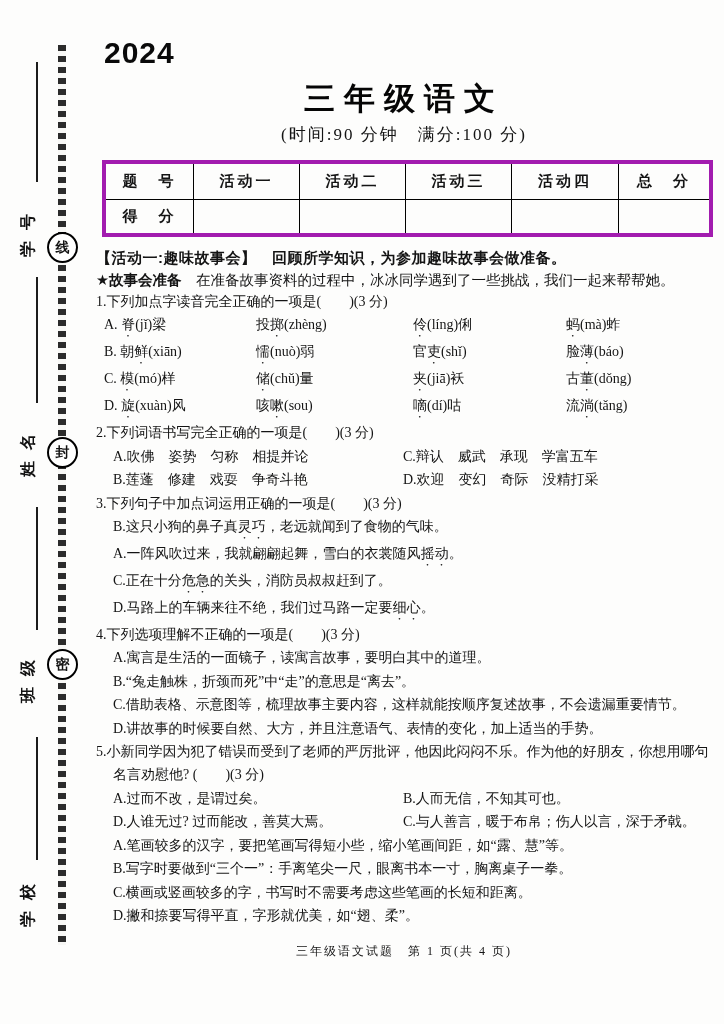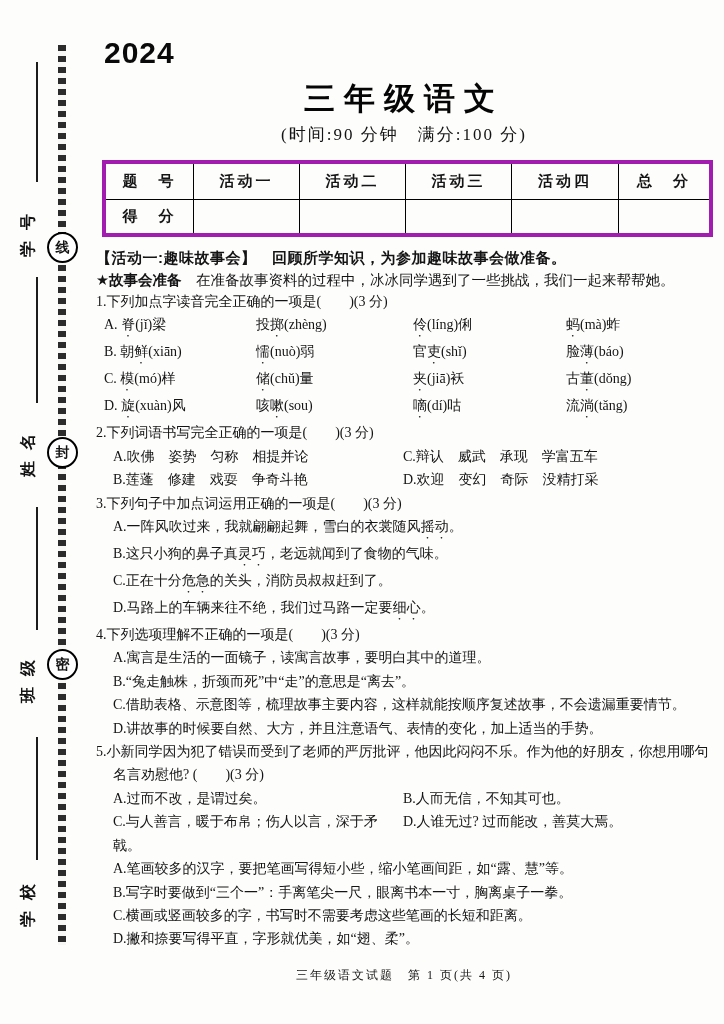--- a/index.html
+++ b/index.html
@@ -125,44 +125,44 @@
         <span>A.吹佛　姿势　匀称　相提并论</span>
         <span>C.辩认　威武　承现　学富五车</span>
         <span>B.莲蓬　修建　戏耍　争奇斗艳</span>
         <span>D.欢迎　变幻　奇际　没精打采</span>
       </div>
     </div>
 
     <div class="q">
       <div class="stem">3.下列句子中加点词运用正确的一项是(　　)(3 分)</div>
       <div class="optcol">
+        <span class="optline"><span>B.这只小狗的鼻子真</span><span class="dot">灵巧</span><span>，老远就闻到了食物的气味。</span></span>
         <span class="optline"><span>A.一阵风吹过来，我就翩翩起舞，雪白的衣裳随风</span><span class="dot">摇动</span><span>。</span></span>
-        <span class="optline"><span>B.这只小狗的鼻子真</span><span class="dot">灵巧</span><span>，老远就闻到了食物的气味。</span></span>
         <span class="optline"><span>C.正在十分</span><span class="dot">危急</span><span>的关头，消防员叔叔赶到了。</span></span>
         <span class="optline"><span>D.马路上的车辆来往不绝，我们过马路一定要</span><span class="dot">细心</span><span>。</span></span>
       </div>
     </div>
 
     <div class="q">
       <div class="stem">4.下列选项理解不正确的一项是(　　)(3 分)</div>
       <div class="optcol">
         <span class="optline">A.寓言是生活的一面镜子，读寓言故事，要明白其中的道理。</span>
         <span class="optline">B.“兔走触株，折颈而死”中“走”的意思是“离去”。</span>
         <span class="optline">C.借助表格、示意图等，梳理故事主要内容，这样就能按顺序复述故事，不会遗漏重要情节。</span>
         <span class="optline">D.讲故事的时候要自然、大方，并且注意语气、表情的变化，加上适当的手势。</span>
       </div>
     </div>
 
     <div class="q">
       <div class="stem">5.小新同学因为犯了错误而受到了老师的严厉批评，他因此闷闷不乐。作为他的好朋友，你想用哪句名言劝慰他? (　　)(3 分)</div>
       <div class="grid2">
         <span>A.过而不改，是谓过矣。</span>
         <span>B.人而无信，不知其可也。</span>
+        <span>D.人谁无过? 过而能改，善莫大焉。</span>
         <span>C.与人善言，暖于布帛；伤人以言，深于矛戟。</span>
-        <span>D.人谁无过? 过而能改，善莫大焉。</span>
       </div>
     </div>
 
     <div class="q">
       <div class="optcol">
         <span class="optline">A.笔画较多的汉字，要把笔画写得短小些，缩小笔画间距，如“露、慧”等。</span>
         <span class="optline">B.写字时要做到“三个一”：手离笔尖一尺，眼离书本一寸，胸离桌子一拳。</span>
         <span class="optline">C.横画或竖画较多的字，书写时不需要考虑这些笔画的长短和距离。</span>
         <span class="optline">D.撇和捺要写得平直，字形就优美，如“翅、柔”。</span>
       </div>

